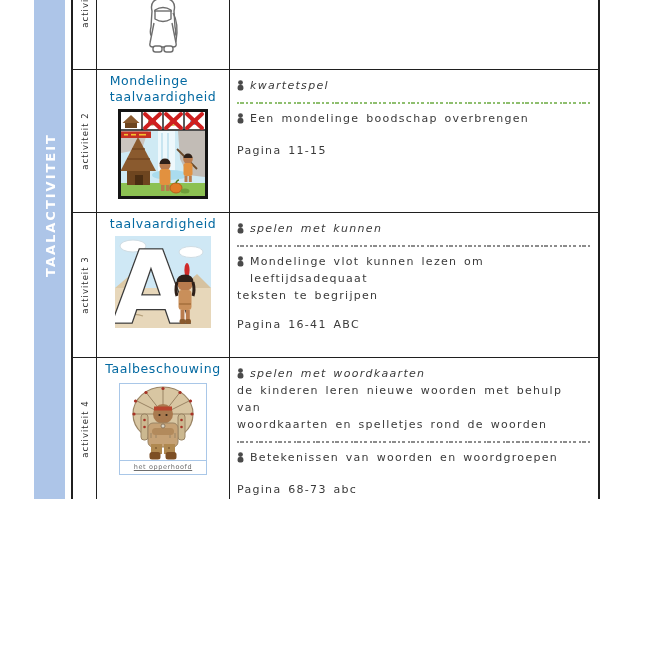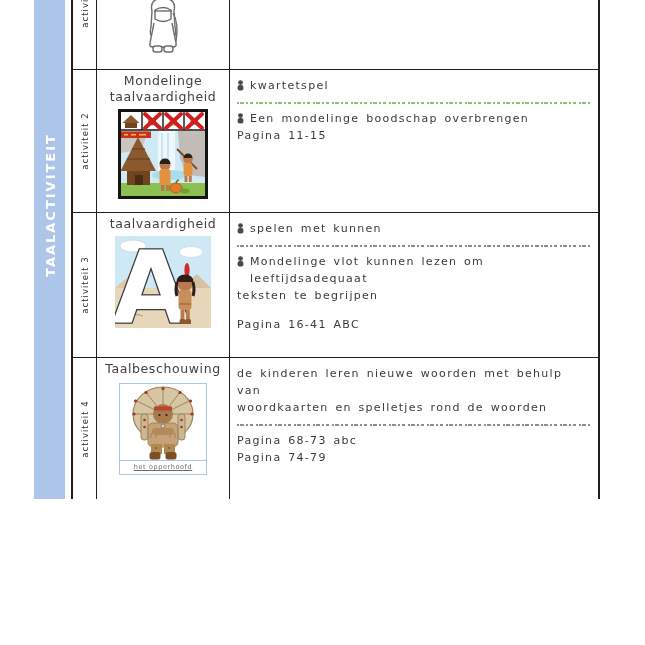--- a/index.html
+++ b/index.html
@@ -26,42 +26,42 @@
   .cell.rlast { border-bottom:none; }
 
   
   .actlabel { position:absolute; left:50%; top:50%;
               transform:translate(-50%,-50%) rotate(-90deg);
               white-space:nowrap; font-size:8.5px; letter-spacing:1px; color:#2e2e2e; }
   .actlabel.clipped { top:-1px; }
 
   
   .catcell { display:flex; flex-direction:column; align-items:center; padding-top:3px; }
-  .cat-title { text-align:center; font-size:12.5px; line-height:16px;
-               letter-spacing:0.6px; color:#404040; }
+  .cat-title { text-align:left; font-size:12.5px; line-height:16px;
+               letter-spacing:0.6px; color:#0369a1; }
   .card { margin-top:4px; }
 
   
   .framed-card { margin-top:6px; width:88px; border:1.5px solid #a9c7e8;
                  background:#fff; display:flex; flex-direction:column; align-items:center; }
   .framed-caption { width:100%; border-top:1.5px solid #a9c7e8; text-align:center;
                     font-size:6.5px; letter-spacing:0.6px; color:#6d6d6d; padding:2px 0 3px;text-decoration:underline; }
 
   
   .txtcell { padding:7px 8px 0 7px; font-size:11px; line-height:17px;
              letter-spacing:1.3px; word-spacing:2px; color:#3a3a3a; }
   .line { display:flex; align-items:flex-start; gap:6px; }
   .line .bullet { flex:0 0 auto; margin-top:3px; }
-  .italic { }
+  .italic { font-style:italic; }
   .sep { height:2px; width:100%; margin:8px 0 6px 0; }
   .sep-green { background-image:repeating-linear-gradient(90deg,
       #8fbf6f 0 1.6px, transparent 1.6px 3.2px, #8fbf6f 3.2px 7px, transparent 7px 9.5px); }
   .sep-gray { background-image:repeating-linear-gradient(90deg,
       #8c8c8c 0 1.6px, transparent 1.6px 3.2px, #8c8c8c 3.2px 7px, transparent 7px 9.5px); }
-  .pages { }
+  .pages { margin-top:15px; }
   .pages.tight { margin-top:12px; }
 </style>
 </head>
 <body>
 
 <div class="page">
 
   <div class="sidebar">
     <span class="sidebar-text">TAALACTIVITEIT</span>
   </div>
@@ -286,23 +286,37 @@
           <rect x="43" y="60" width="11" height="10" fill="#b08950"></rect>
           <circle cx="35" cy="64" r="0.9" fill="#7d5a30"></circle>
             <circle cx="48" cy="64" r="0.9" fill="#7d5a30"></circle>
           <rect x="28.5" y="68" width="11" height="7.5" rx="2.5" fill="#7d4f24"></rect>
           <rect x="44.5" y="68" width="11" height="7.5" rx="2.5" fill="#7d4f24"></rect>
         </svg>
         <div class="framed-caption">het opperhoofd</div>
       </div>
     </div>
     <div class="cell col3 rlast txtcell">
+      <div class="line">
+        <svg class="bullet" width="7" height="11" viewBox="0 0 7 11">
+          <circle cx="3.5" cy="2.6" r="2.4" fill="#4a4a4a"></circle>
+            <rect x="0.6" y="5" width="5.8" height="5.6" rx="2" fill="#4a4a4a"></rect>
+        </svg>
+        <span class="italic">spelen met woordkaarten</span>
+      </div>
       <div>de kinderen leren nieuwe woorden met behulp van</div>
       <div>woordkaarten en spelletjes rond de woorden</div>
       <div class="sep sep-gray"></div>
+      <div class="line">
+        <svg class="bullet" width="7" height="11" viewBox="0 0 7 11">
+          <circle cx="3.5" cy="2.6" r="2.4" fill="#4a4a4a"></circle>
+            <rect x="0.6" y="5" width="5.8" height="5.6" rx="2" fill="#4a4a4a"></rect>
+        </svg>
+        <span>Betekenissen van woorden en woordgroepen</span>
+      </div>
       <div class="pages">
         <div>Pagina 68-73 abc</div>
         <div>Pagina 74-79</div>
       </div>
     </div>
 
   </div>
 </div>
 
 </body></html>

